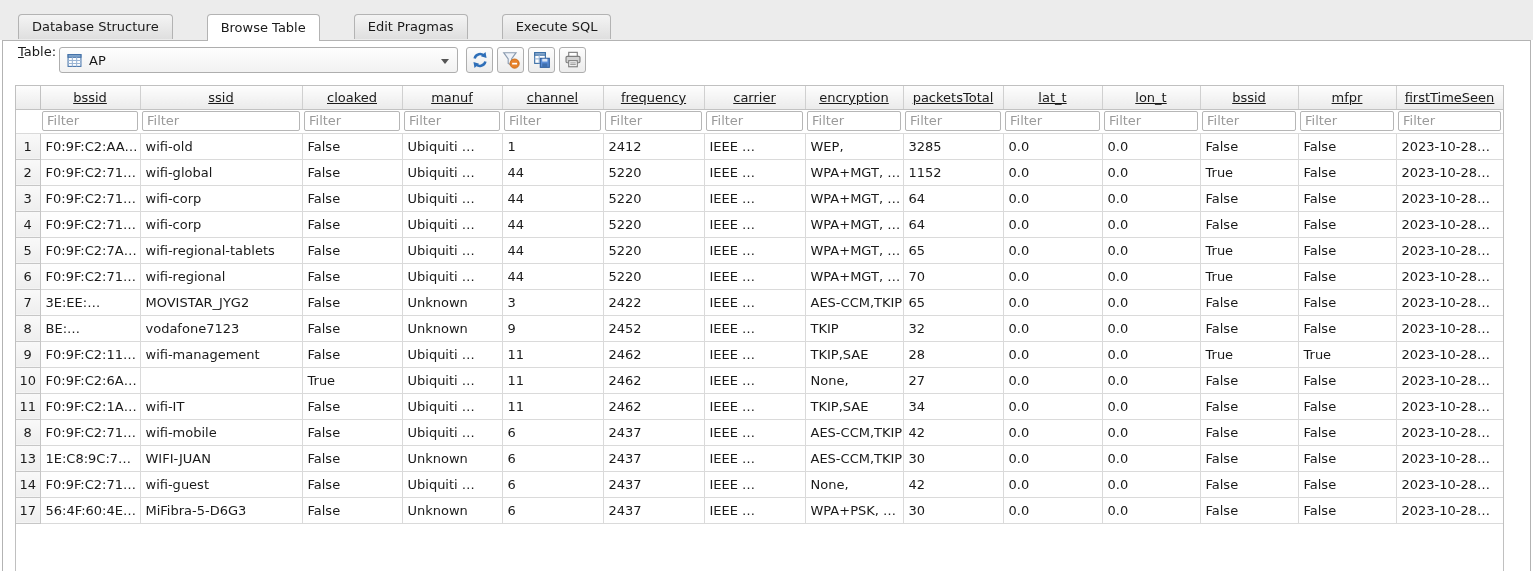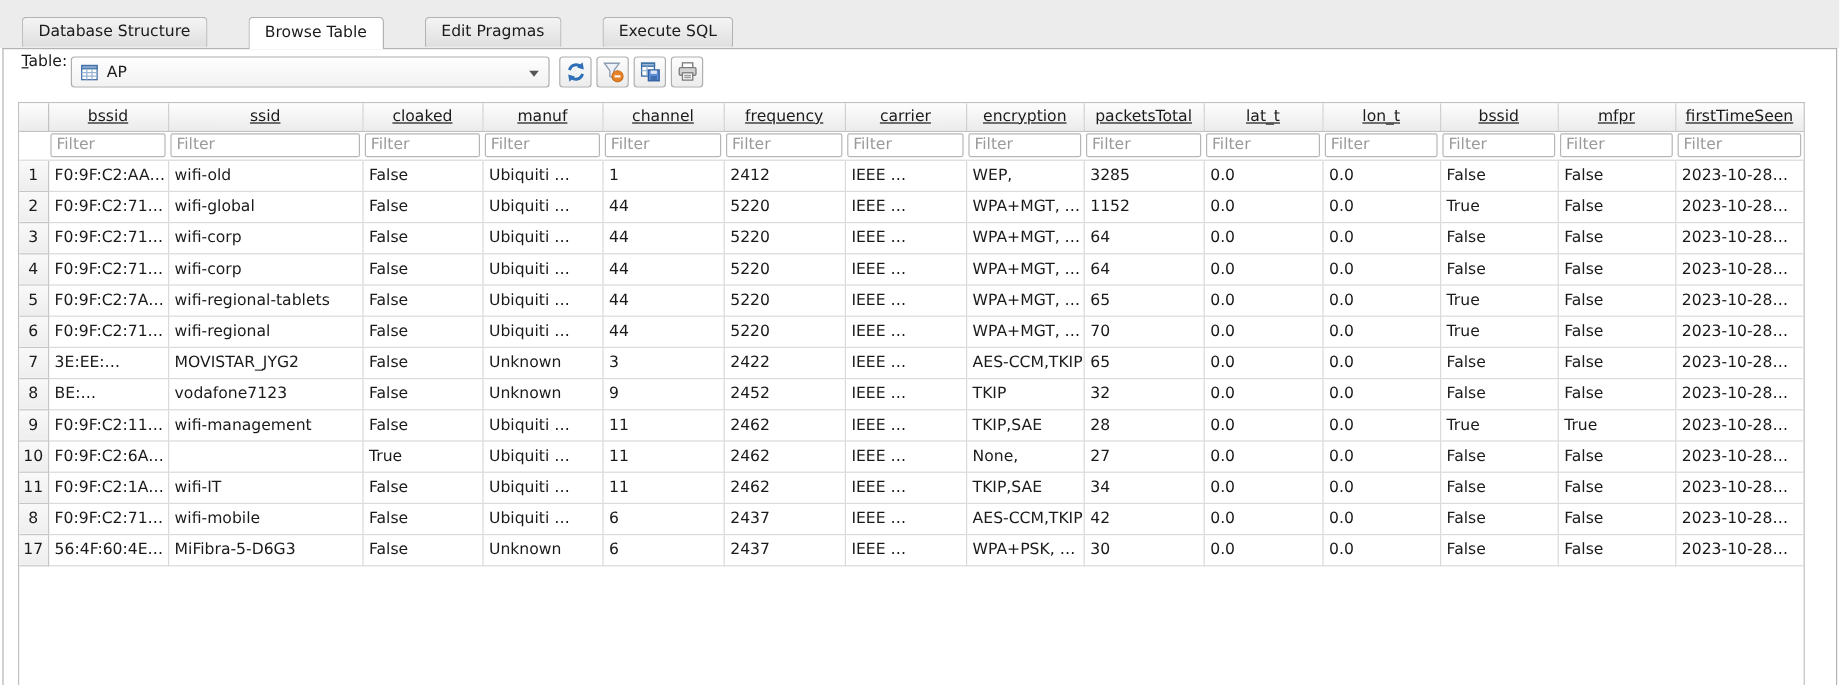--- a/index.html
+++ b/index.html
@@ -380,20 +380,54 @@
             <td class="cell">IEEE …</td>
             <td class="cell">AES-CCM,TKIP</td>
             <td class="cell">42</td>
             <td class="cell">0.0</td>
             <td class="cell">0.0</td>
             <td class="cell">False</td>
             <td class="cell">False</td>
             <td class="cell">2023-10-28…</td>
           </tr>
           <tr>
+            <th class="rownum">13</th>
+            <td class="cell">1E:C8:9C:7…</td>
+            <td class="cell">WIFI-JUAN</td>
+            <td class="cell">False</td>
+            <td class="cell">Unknown</td>
+            <td class="cell">6</td>
+            <td class="cell">2437</td>
+            <td class="cell">IEEE …</td>
+            <td class="cell">AES-CCM,TKIP</td>
+            <td class="cell">30</td>
+            <td class="cell">0.0</td>
+            <td class="cell">0.0</td>
+            <td class="cell">False</td>
+            <td class="cell">False</td>
+            <td class="cell">2023-10-28…</td>
+          </tr>
+          <tr>
+            <th class="rownum">14</th>
+            <td class="cell">F0:9F:C2:71…</td>
+            <td class="cell">wifi-guest</td>
+            <td class="cell">False</td>
+            <td class="cell">Ubiquiti …</td>
+            <td class="cell">6</td>
+            <td class="cell">2437</td>
+            <td class="cell">IEEE …</td>
+            <td class="cell">None,</td>
+            <td class="cell">42</td>
+            <td class="cell">0.0</td>
+            <td class="cell">0.0</td>
+            <td class="cell">False</td>
+            <td class="cell">False</td>
+            <td class="cell">2023-10-28…</td>
+          </tr>
+          <tr>
             <th class="rownum">17</th>
             <td class="cell">56:4F:60:4E…</td>
             <td class="cell">MiFibra-5-D6G3</td>
             <td class="cell">False</td>
             <td class="cell">Unknown</td>
             <td class="cell">6</td>
             <td class="cell">2437</td>
             <td class="cell">IEEE …</td>
             <td class="cell">WPA+PSK, …</td>
             <td class="cell">30</td>

